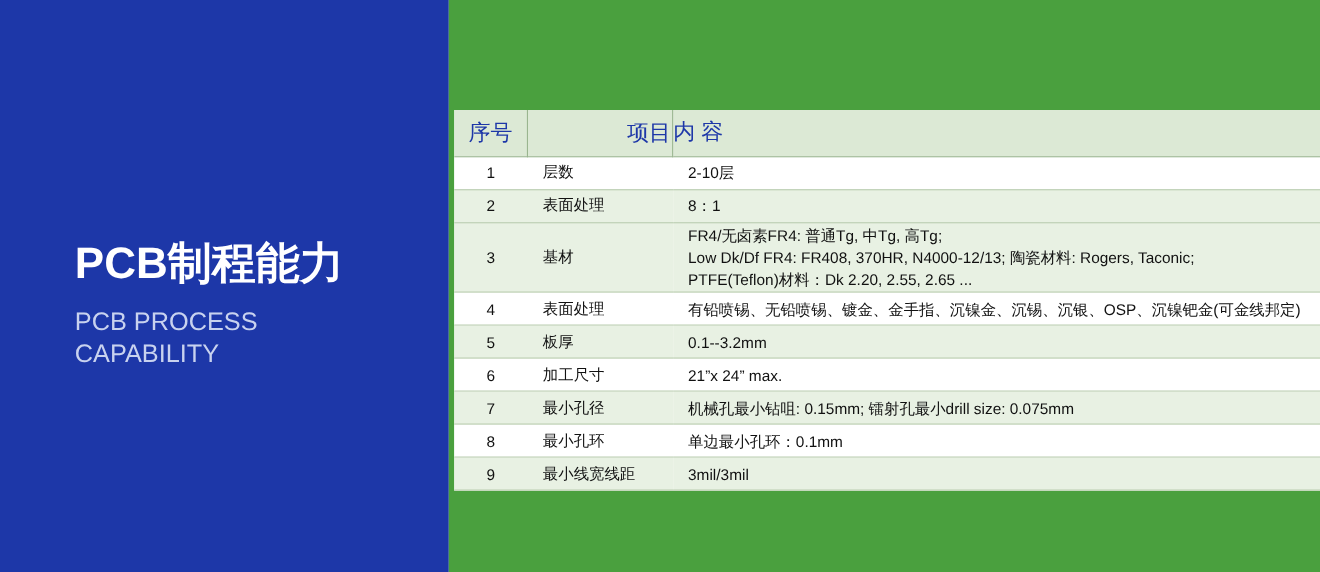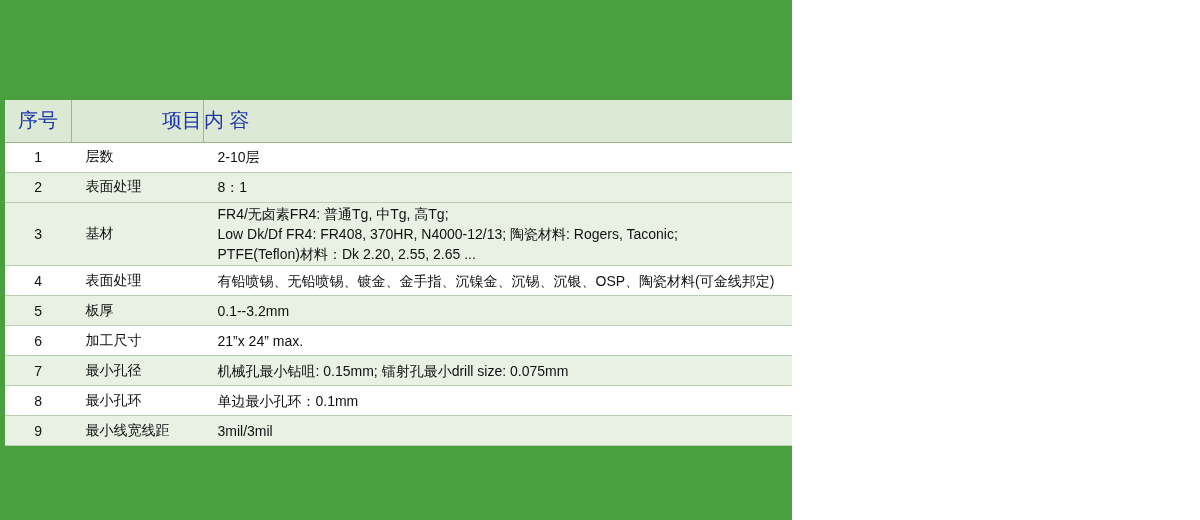--- a/index.html
+++ b/index.html
@@ -120,20 +120,27 @@
     white-space: pre-line;
   }
   .tall { height: 64px; }
   .nowrap-small { font-size: 13.5px; }
 </style>
 </head>
 <body>
 
 <div class="slide">
 
+  <div class="left-panel">
+    <div class="title-block">
+      <div class="title-cn">PCB制程能力</div>
+      <div class="title-en">PCB PROCESS
+CAPABILITY</div>
+    </div>
+  </div>
 
   <div class="right-panel">
     <div class="table-wrap">
       <table class="cap">
         <tbody>
           <tr class="head">
             <td class="c-no">序号</td>
             <td class="c-item" style="text-align:right;padding-left:0">项目</td>
             <td class="c-content" style="text-align:left;padding-left:0">内   容</td>
           </tr>
@@ -154,21 +161,21 @@
             <td class="c-no">3</td>
             <td class="c-item">基材</td>
             <td class="c-content"><span class="multi">FR4/无卤素FR4:  普通Tg, 中Tg, 高Tg;
 Low Dk/Df FR4:  FR408, 370HR, N4000-12/13;     陶瓷材料: Rogers, Taconic;
 PTFE(Teflon)材料：Dk 2.20, 2.55, 2.65 ...</span></td>
           </tr>
 
           <tr class="row odd">
             <td class="c-no">4</td>
             <td class="c-item">表面处理</td>
-            <td class="c-content nowrap-small">有铅喷锡、无铅喷锡、镀金、金手指、沉镍金、沉锡、沉银、OSP、陶瓷材料(可金线邦定)</td>
+            <td class="c-content nowrap-small">有铅喷锡、无铅喷锡、镀金、金手指、沉镍金、沉锡、沉银、OSP、沉镍钯金(可金线邦定)</td>
           </tr>
 
           <tr class="row even">
             <td class="c-no">5</td>
             <td class="c-item">板厚</td>
             <td class="c-content">0.1--3.2mm</td>
           </tr>
 
           <tr class="row odd">
             <td class="c-no">6</td>

